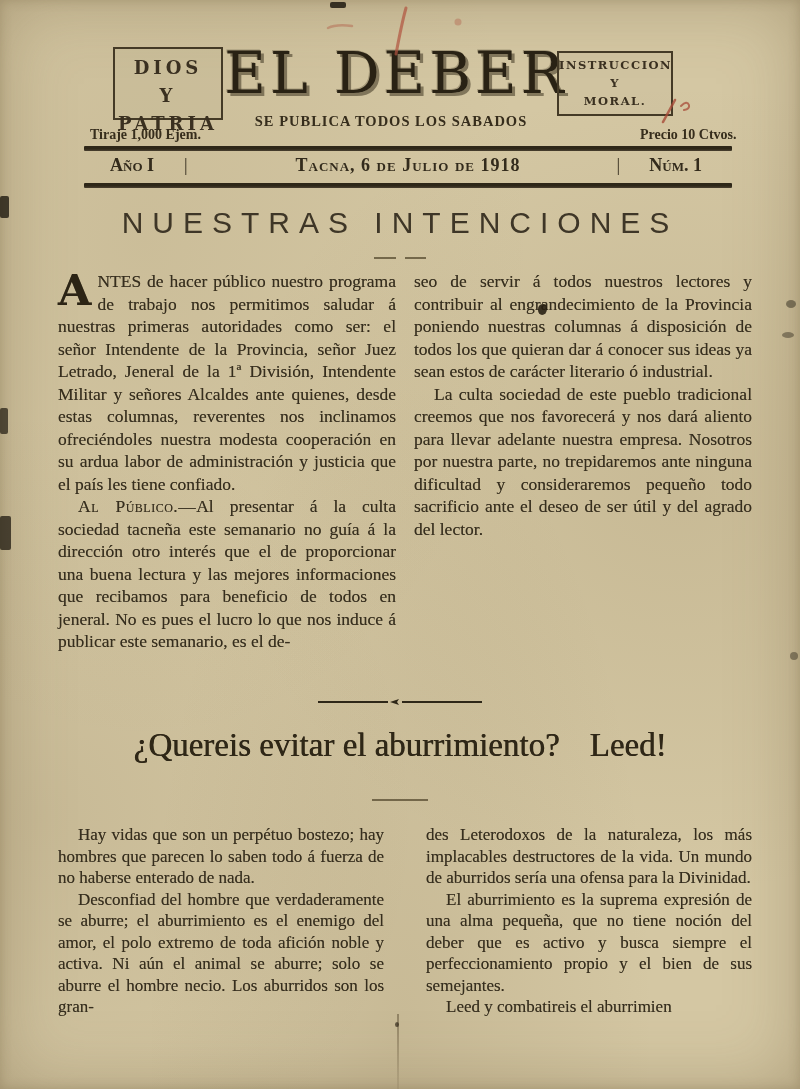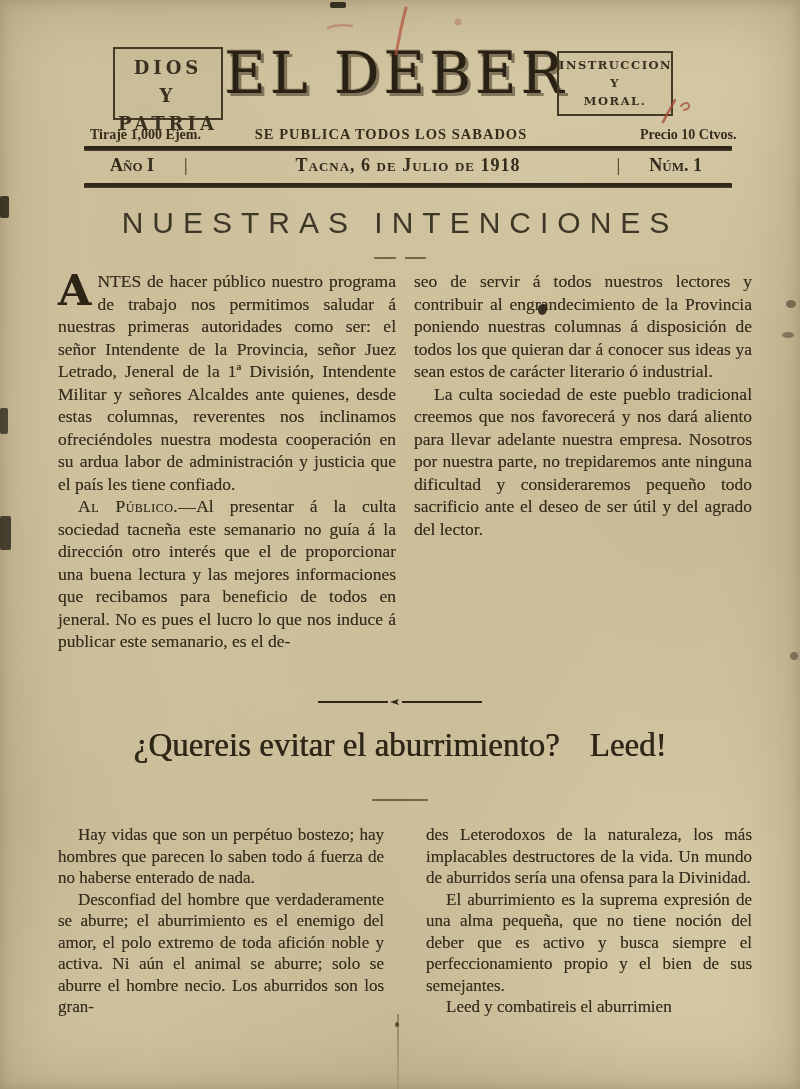--- a/index.html
+++ b/index.html
@@ -17,21 +17,21 @@
   
   .motto-box{position:absolute;border:2px solid #443a26;text-align:center;
     font-family:"DejaVu Serif",serif;font-weight:bold;color:#3a3020;background:rgba(0,0,0,0.015);}
   .motto-left{left:113px;top:47px;width:106px;height:64px;font-size:18px;letter-spacing:4px;line-height:1.55;padding-top:5px;}
   .motto-right{left:557px;top:51px;width:112px;height:57px;font-size:11.5px;letter-spacing:1.5px;line-height:1.55;padding-top:4px;}
   .paper-title{position:absolute;left:212px;top:40px;width:368px;margin:0;text-align:center;
     font-family:"DejaVu Serif",serif;font-size:57px;font-weight:normal;letter-spacing:4px;color:#292214;
     text-shadow:3px 3px 0 rgba(62,52,33,0.55), -1px -1px 0 rgba(62,52,33,0.30);}
   .info-row span{position:absolute;font-weight:bold;color:#362d1c;}
   .tiraje{left:90px;top:127px;font-size:14px;}
-  .publica{left:228px;top:126px;width:326px;text-align:center;font-size:14.5px;letter-spacing:1px;}
+  .publica{left:228px;top:113px;width:326px;text-align:center;font-size:14.5px;letter-spacing:1px;}
   .precio{left:600px;top:127px;font-size:14px;margin-left:40px;}
   .rule{position:absolute;left:84px;width:648px;height:5px;
     background:linear-gradient(to bottom,#2e2718 55%,#4a4030);border-radius:1px;}
   .rule1{top:146px;} .rule2{top:183px;}
   
   .dateline{position:absolute;left:84px;top:153px;width:648px;height:28px;
     font-variant:small-caps;font-size:18px;font-weight:bold;color:#332b1c;}
   .dateline span{position:absolute;top:2px;}
   .dl-anio{left:26px;}
   .dl-sep1{left:100px;font-weight:normal;}

